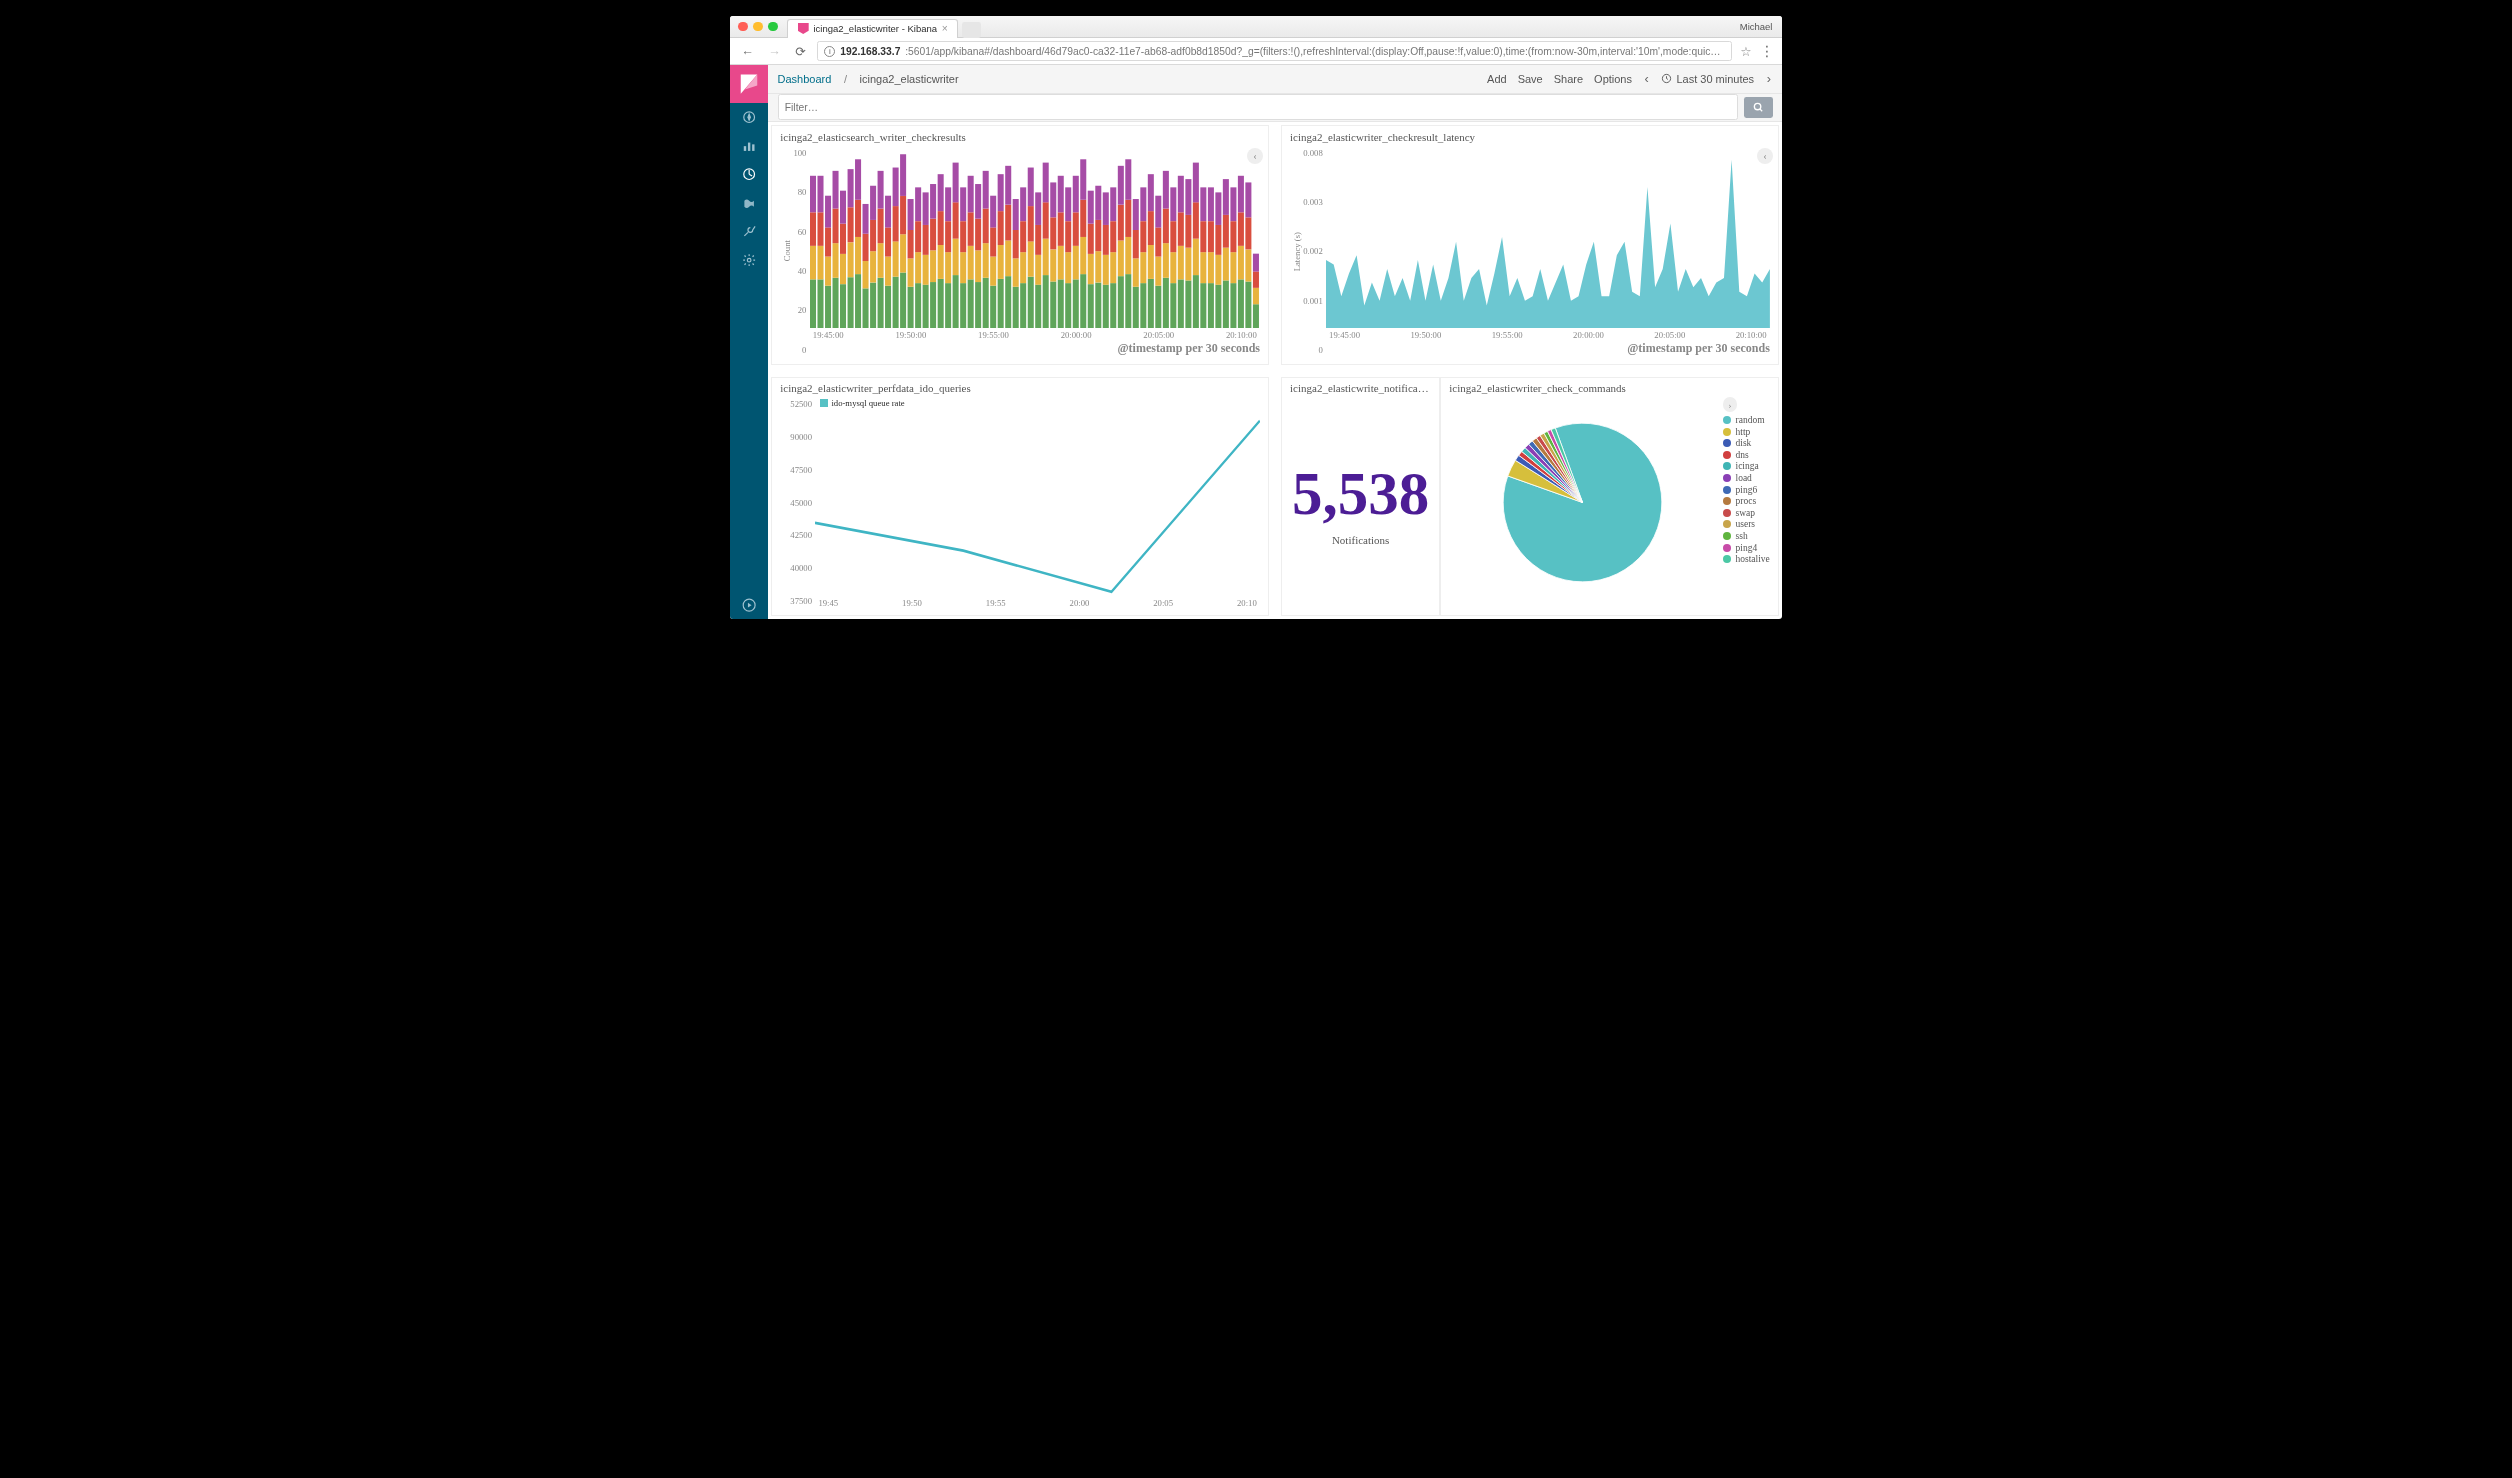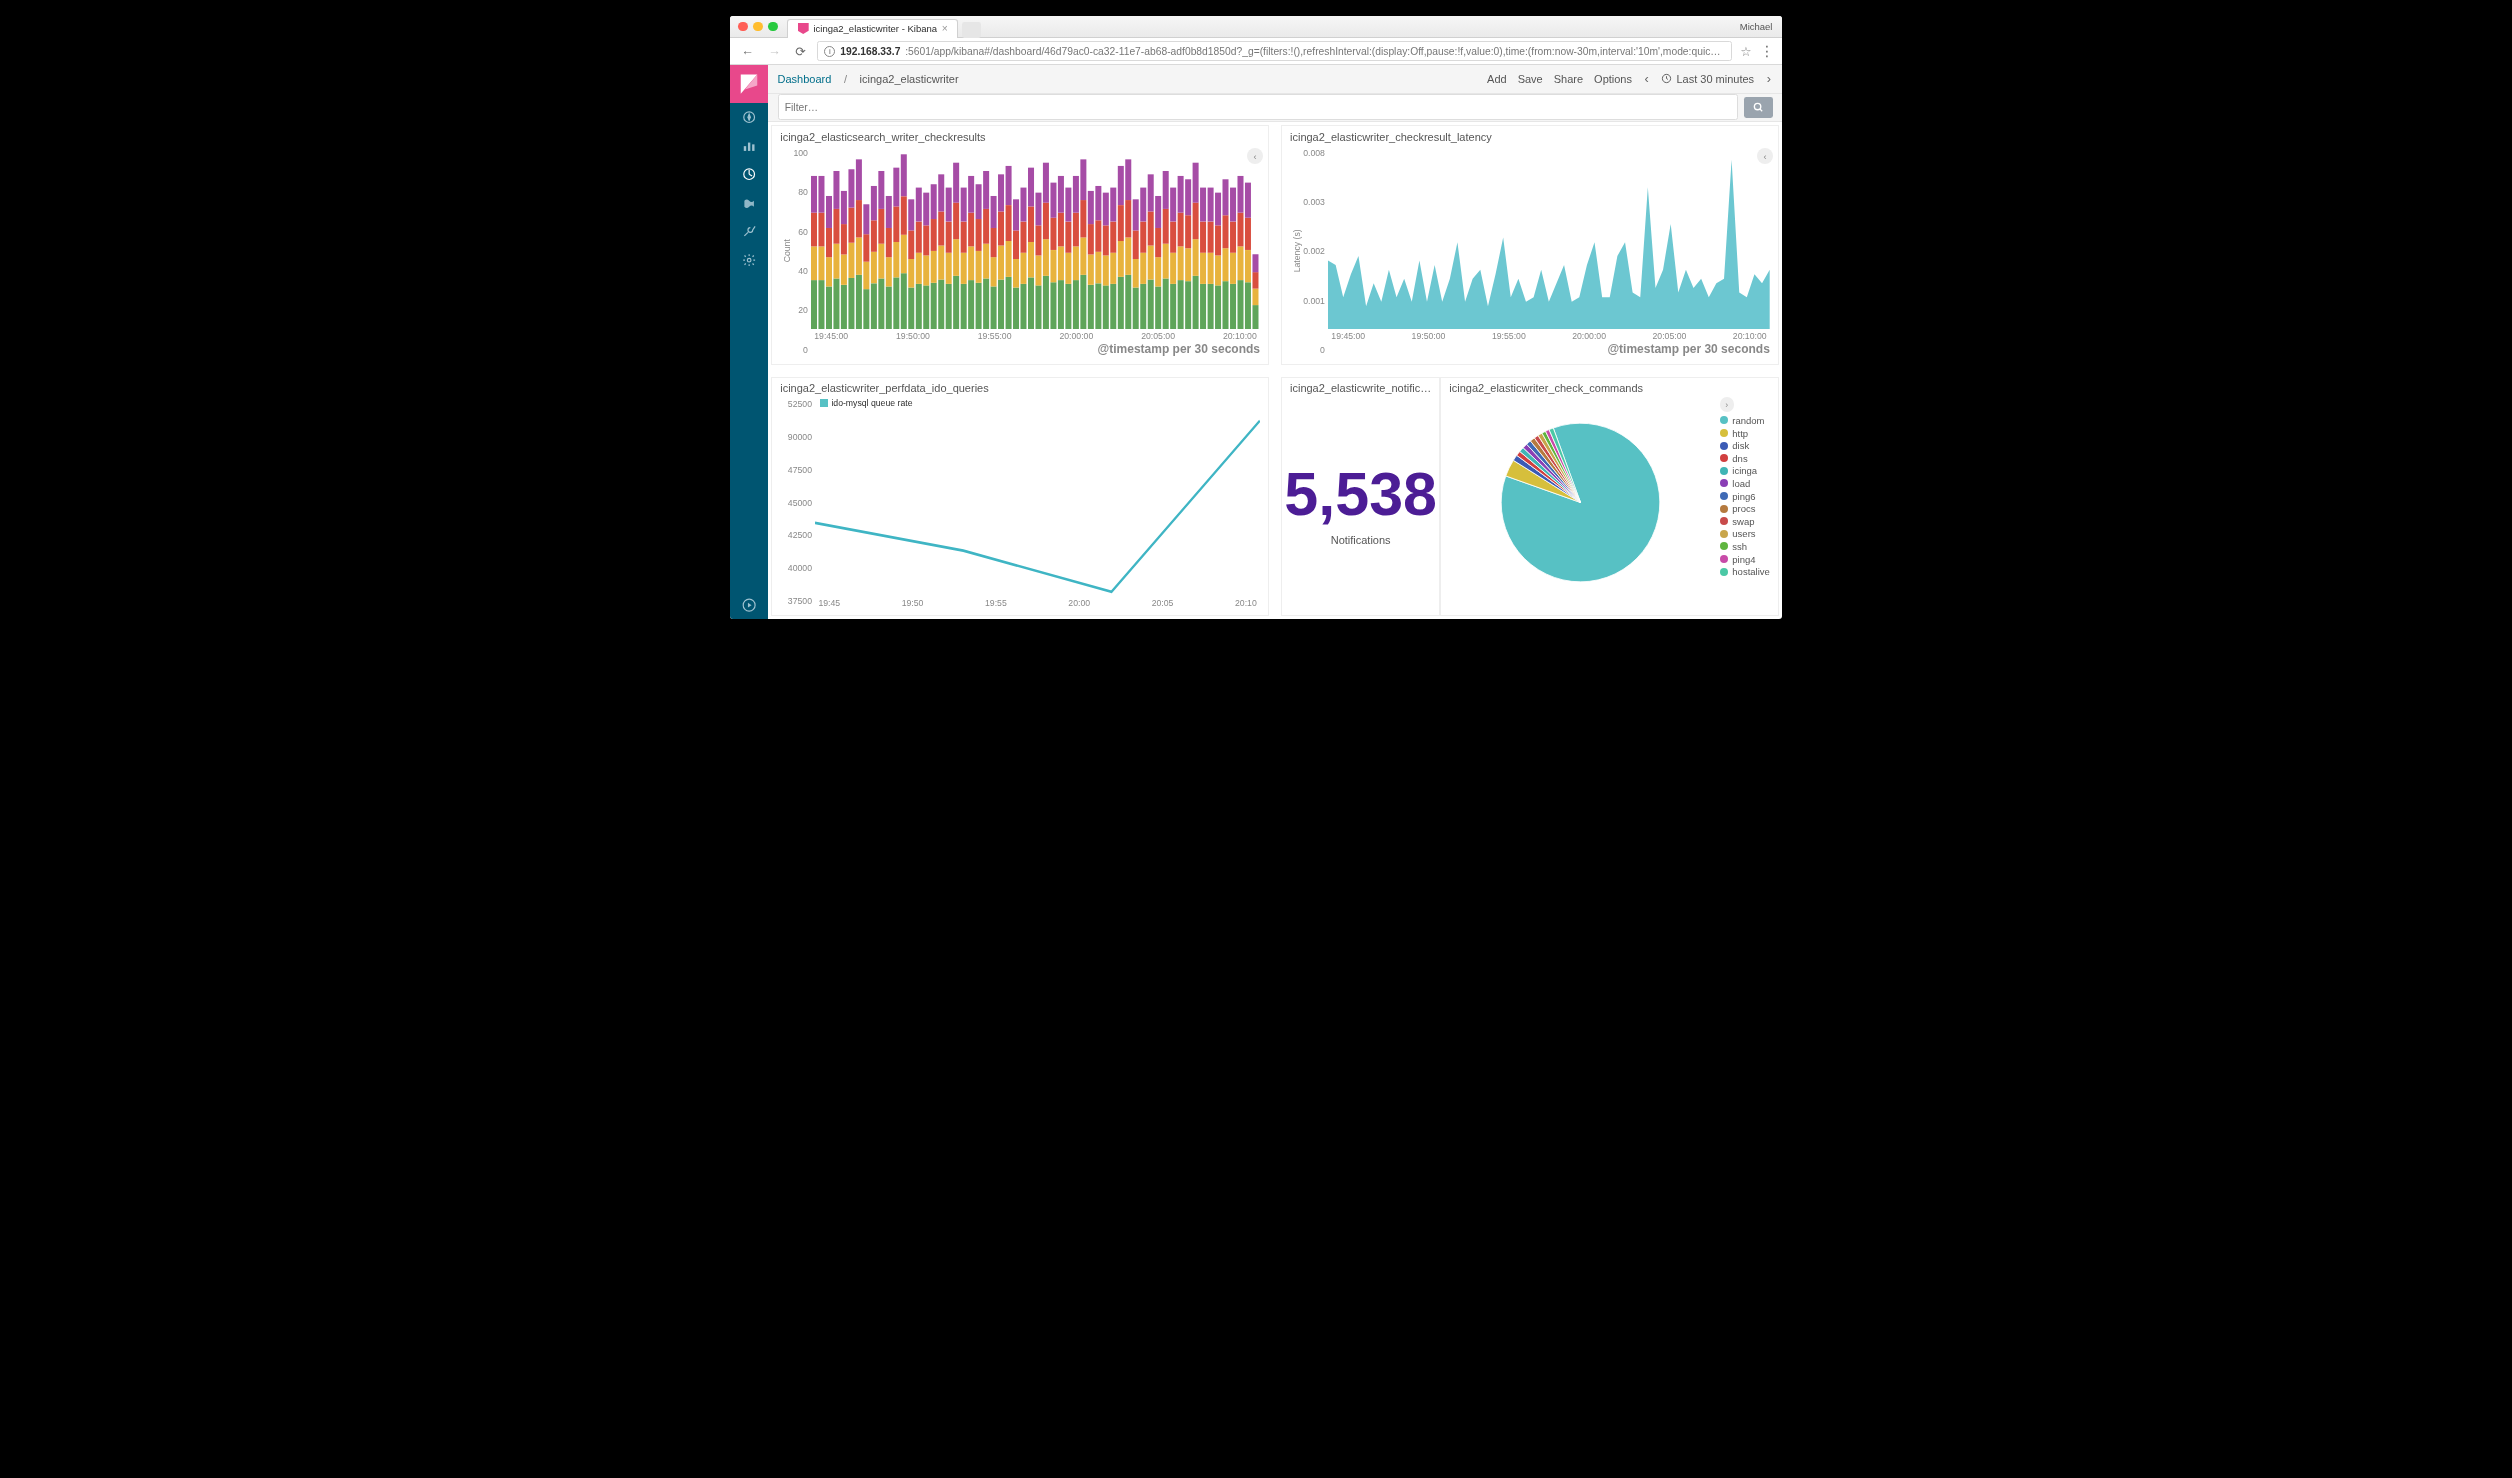--- a/index.html
+++ b/index.html
@@ -34,21 +34,21 @@
 .breadcrumb{color:#006E8A;}
 .bcsep{color:#888;margin:0 1.6px;}
 .bccurrent{color:#555;}
 .topspacer{flex:1;}
 .topact{color:#555;font-size:11px;}
 .navchev{color:#666;font-size:12.7px;padding:0 1.6px;}
 .timepick{display:flex;align-items:center;gap:4px;color:#555;}
 .filterbar{height:28.5px;background:#f5f5f5;border-bottom:0.8px solid #e6e6e6;display:flex;align-items:center;padding:0 9.5px;gap:6.3px;}
 .filterinput{flex:1;height:26px;border:0.8px solid #ddd;background:#fff;padding:0 6.3px;font-size:10.3px;color:#999;border-radius:2.4px;}
 .searchbtn{width:28.5px;height:20.6px;background:#9aa4ae;border-radius:2.4px;display:flex;align-items:center;justify-content:center;color:#fff;}
-.panels{flex:1;overflow:auto;padding:3.2px;display:grid;grid-template-columns:1fr 1fr;grid-template-rows:1fr 1fr;gap:12px;}
+.panels{flex:1;overflow:auto;padding:3.2px;display:grid;grid-template-columns:1fr 1fr;grid-template-rows:1fr 1fr;gap:12px;font-family:Liberation Serif, serif;}
 .panel{border:0.8px solid #eee;padding:4.8px 8px;position:relative;background:#fff;}
 .ptitle{font-size:11px;color:#555;margin-bottom:3.2px;font-weight:400;white-space:nowrap;overflow:hidden;text-overflow:ellipsis;}
 .collapser{position:absolute;top:22px;right:4.8px;width:16px;height:16px;background:#eee;border-radius:50%;display:flex;align-items:center;justify-content:center;color:#888;font-size:9.5px;}
 .chartwrap{display:flex;height:calc(100% - 17.4px);}
 .yaxis-label{writing-mode:vertical-rl;transform:rotate(180deg);font-size:8.7px;color:#888;text-align:center;padding:0 1.6px;}
 .chart-inner{flex:1;display:flex;flex-direction:column;}
 .svgbox{flex:1;position:relative;}
 .svgbox svg{width:100%;height:100%;}
 .xticks{display:flex;justify-content:space-between;font-size:8.7px;color:#888;padding:1.6px 3.2px 0 3.2px;}
 .xaxis-label{font-size:12px;color:#888;text-align:right;font-weight:600;margin-top:1.6px;}

